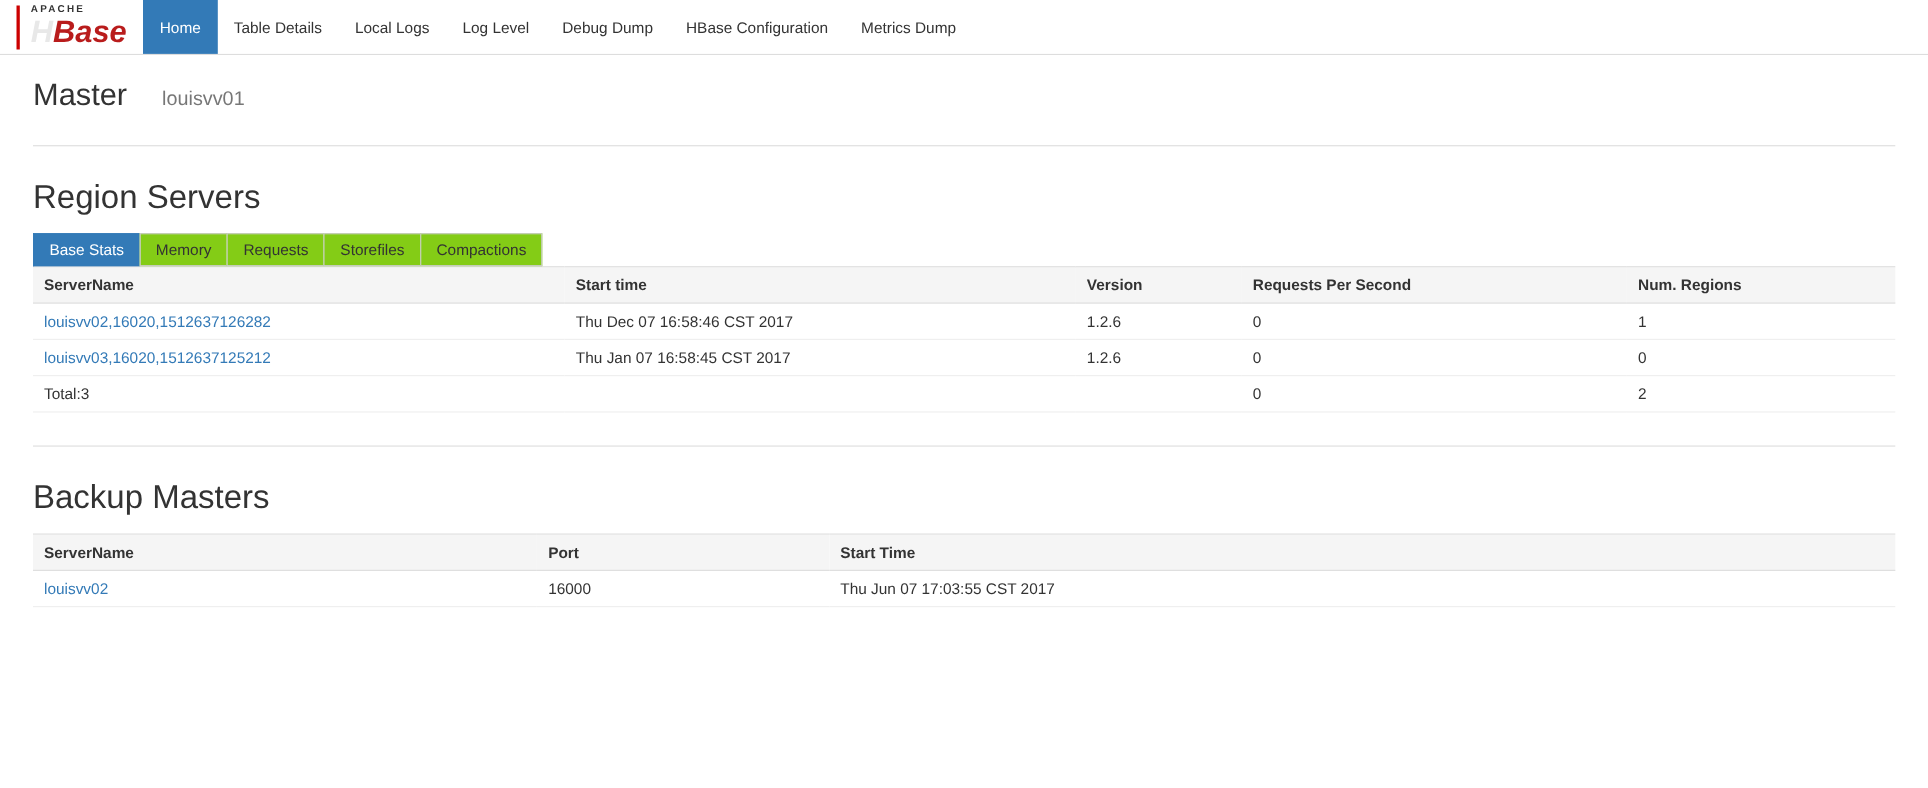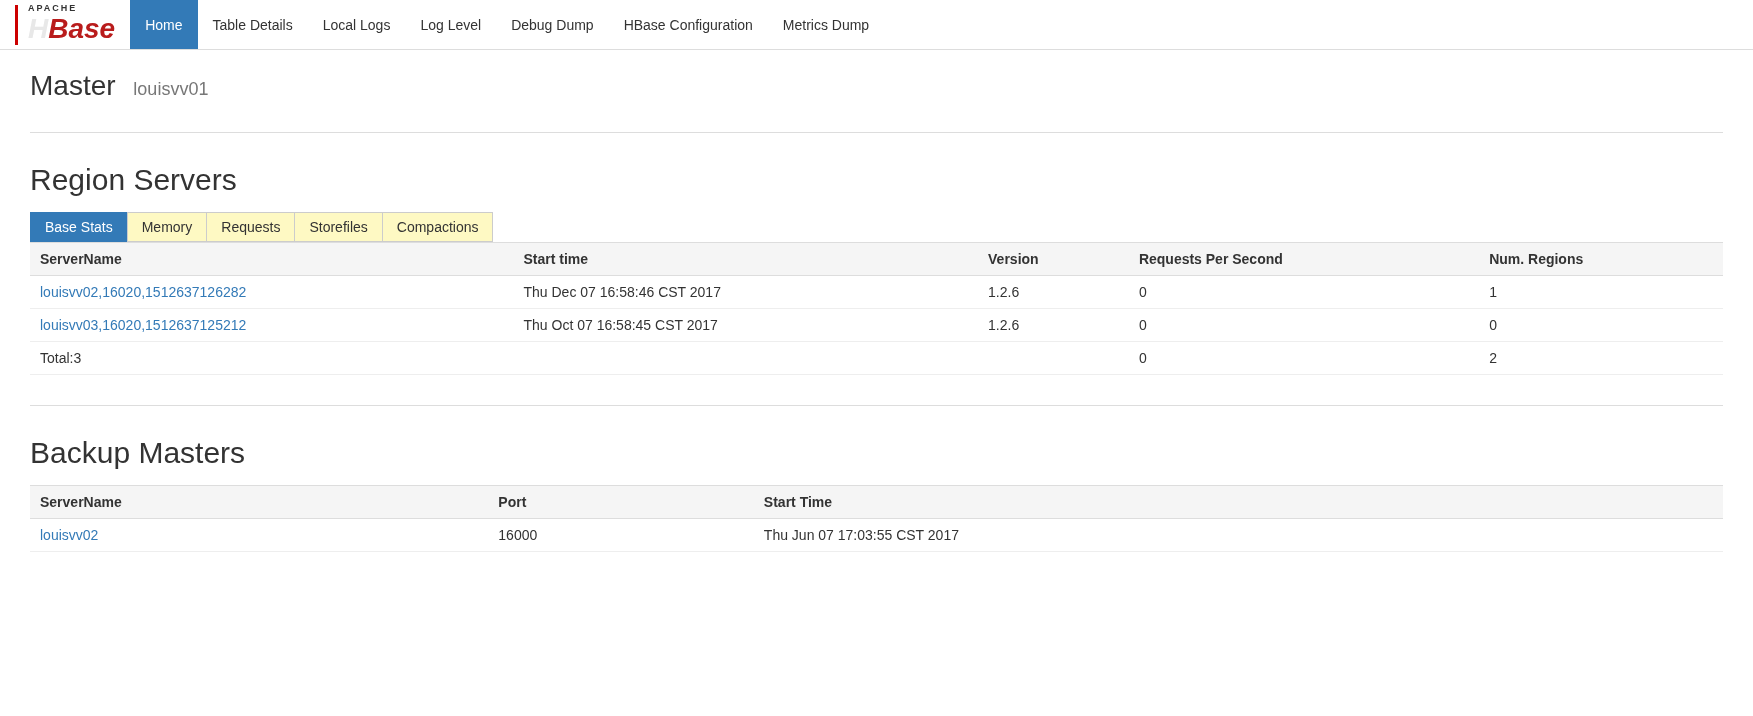--- a/index.html
+++ b/index.html
@@ -66,39 +66,39 @@
     .page-title {
       font-size: 28px;
       font-weight: normal;
       margin-bottom: 5px;
       color: #333;
     }
     .page-title .subtitle {
       font-size: 18px;
       color: #777;
       font-weight: normal;
-      margin-left: 10px;
+      margin-left: 24px;
     }
 
     .section-title {
       font-size: 30px;
       font-weight: normal;
       margin: 30px 0 15px 0;
       color: #333;
     }
 
     
     .tab-bar {
       display: flex;
       margin-bottom: 0;
     }
     .tab-btn {
       padding: 6px 14px;
       border: 1px solid #ccc;
-      background: #fef9c3;
+      background: #84cc16;
       cursor: pointer;
       font-size: 14px;
       color: #333;
       text-decoration: none;
       border-right: none;
     }
     .tab-btn:last-child { border-right: 1px solid #ccc; }
     .tab-btn.active {
       background: #337ab7;
       color: #fff;
@@ -198,21 +198,21 @@
     <tbody>
       <tr>
         <td><a href="#">louisvv02,16020,1512637126282</a></td>
         <td>Thu Dec 07 16:58:46 CST 2017</td>
         <td>1.2.6</td>
         <td>0</td>
         <td>1</td>
       </tr>
       <tr>
         <td><a href="#">louisvv03,16020,1512637125212</a></td>
-        <td>Thu Oct 07 16:58:45 CST 2017</td>
+        <td>Thu Jan 07 16:58:45 CST 2017</td>
         <td>1.2.6</td>
         <td>0</td>
         <td>0</td>
       </tr>
       <tr>
         <td>Total:3</td>
         <td></td>
         <td></td>
         <td>0</td>
         <td>2</td>

